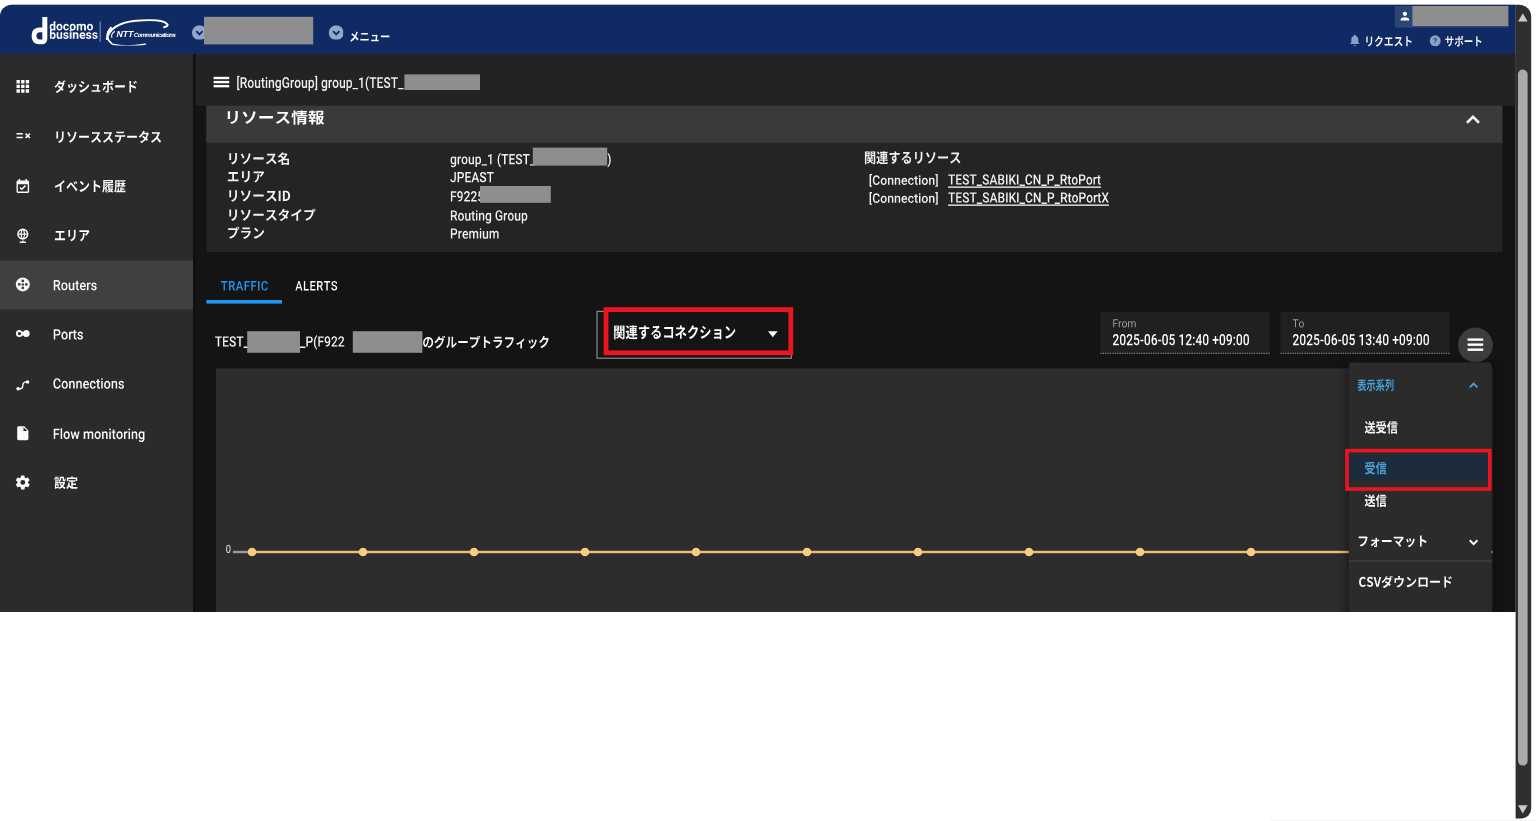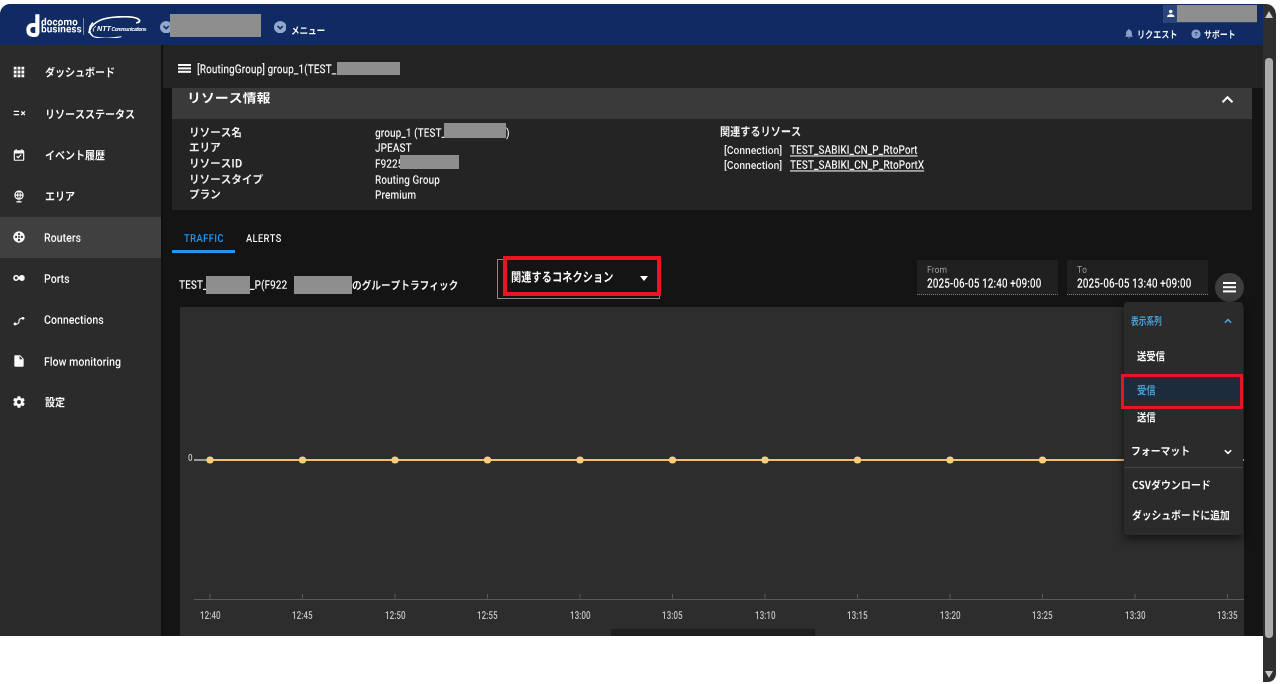--- a/index.html
+++ b/index.html
@@ -1,16 +1,16 @@
 <!DOCTYPE html>
 <html><head><meta charset="utf-8"><style>
 * { margin:0; padding:0; box-sizing:border-box; }
 html,body { width:1280px; height:684px; background:#ffffff; font-family:"Liberation Sans",sans-serif; overflow:hidden; }
 .abs { position:absolute; }
-#win { position:absolute; left:0; top:4px; width:1263px; height:632px; background:#131313; border-radius:10px 0 0 0; overflow:hidden;padding-left:35px; }
+#win { position:absolute; left:0; top:4px; width:1263px; height:506px; background:#131313; border-radius:10px 0 0 0; overflow:hidden;padding-left:35px; }
 #sbar { position:absolute; left:1263px; top:4px; width:12.5px; height:678px; background:#2f2f2f; border-radius:0 10px 8px 0; }
 </style></head><body>
 <div id="win">
 <div class="abs" style="left:0;top:0;width:1263px;height:41px;background:#102b63;border-radius:10px 0 0 0;"></div>
 <svg class="abs" style="left:26px;top:10px" width="14.5" height="23.5" viewBox="0 0 15 24">
 <path d="M9.6 0 L13.9 0 L13.9 18.6 Q13.9 23.6 8.9 23.6 L6.8 23.6 Q0.3 23.2 0.3 16.2 Q0.3 9.5 6.9 9.1 L9.6 9.1 Z M9.6 13.2 L7.5 13.2 Q4.5 13.4 4.5 16.3 Q4.5 19.2 7.5 19.4 L9.6 19.4 Z" fill="#fff"></path>
     </svg>
 <svg class="abs" style="left:41.0px;top:12.7px" width="38" height="15" viewBox="0 0 38 15">
       <g transform="scale(0.99 1)">
         <path transform="translate(0 8.36)" d="M3.9 0.0 3.8 -0.6Q3.3 0.1 2.4 0.1Q1.4 0.1 0.9 -0.7Q0.3 -1.5 0.3 -2.6V-2.7Q0.3 -4.0 0.9 -4.7Q1.4 -5.5 2.4 -5.5Q3.2 -5.5 3.7 -4.9V-7.6H5.2V0.0ZM1.8 -2.6Q1.8 -2.0 2.0 -1.5Q2.2 -1.1 2.8 -1.1Q3.5 -1.1 3.7 -1.6V-3.8Q3.5 -4.3 2.8 -4.3Q2.2 -4.3 2.0 -3.9Q1.8 -3.4 1.8 -2.6Z M6.1 -2.7Q6.1 -3.9 6.7 -4.7Q7.4 -5.5 8.6 -5.5Q9.9 -5.5 10.5 -4.7Q11.2 -3.9 11.2 -2.7V-2.6Q11.2 -1.5 10.5 -0.7Q9.9 0.1 8.6 0.1Q7.4 0.1 6.8 -0.7Q6.1 -1.4 6.1 -2.6ZM7.5 -2.6Q7.5 -2.0 7.8 -1.5Q8.0 -1.1 8.6 -1.1Q9.2 -1.1 9.5 -1.5Q9.7 -2.0 9.7 -2.7Q9.7 -3.4 9.5 -3.9Q9.2 -4.3 8.6 -4.3Q8.0 -4.3 7.8 -3.9Q7.5 -3.4 7.5 -2.6Z M14.3 -1.1Q14.7 -1.1 15.0 -1.3Q15.2 -1.5 15.2 -1.9H16.6Q16.6 -1.0 15.9 -0.5Q15.3 0.1 14.3 0.1Q13.1 0.1 12.5 -0.7Q11.8 -1.5 11.8 -2.6V-2.8Q11.8 -3.9 12.5 -4.7Q13.1 -5.5 14.3 -5.5Q15.3 -5.5 15.9 -4.9Q16.6 -4.4 16.6 -3.4H15.2Q15.2 -3.8 15.0 -4.1Q14.7 -4.3 14.3 -4.3Q13.7 -4.3 13.5 -3.9Q13.3 -3.4 13.3 -2.6Q13.3 -2.0 13.5 -1.5Q13.7 -1.1 14.3 -1.1Z M17.2 -2.7Q17.2 -3.9 17.8 -4.7Q18.5 -5.5 19.7 -5.5Q21.0 -5.5 21.6 -4.7Q22.3 -3.9 22.3 -2.7V-2.6Q22.3 -1.5 21.6 -0.7Q21.0 0.1 19.7 0.1Q18.5 0.1 17.9 -0.7Q17.2 -1.4 17.2 -2.6ZM18.6 -2.6Q18.6 -2.0 18.9 -1.5Q19.1 -1.1 19.7 -1.1Q20.3 -1.1 20.6 -1.5Q20.8 -2.0 20.8 -2.7Q20.8 -3.4 20.6 -3.9Q20.3 -4.3 19.7 -4.3Q19.1 -4.3 18.9 -3.9Q18.6 -3.4 18.6 -2.6Z M25.5 -4.3Q24.9 -4.3 24.6 -3.8V0.0H23.2V-5.4H24.5L24.6 -4.8Q25.1 -5.5 26.1 -5.5Q27.2 -5.5 27.5 -4.7Q28.1 -5.5 29.2 -5.5Q29.9 -5.5 30.4 -5.0Q30.9 -4.6 30.9 -3.5V0.0H29.4V-3.4Q29.4 -4.0 29.2 -4.1Q29.0 -4.3 28.6 -4.3Q28.0 -4.3 27.7 -3.7V0.0H26.3V-3.4Q26.3 -4.0 26.1 -4.1Q25.9 -4.3 25.5 -4.3Z M31.8 -2.7Q31.8 -3.9 32.4 -4.7Q33.1 -5.5 34.3 -5.5Q35.6 -5.5 36.2 -4.7Q36.9 -3.9 36.9 -2.7V-2.6Q36.9 -1.5 36.2 -0.7Q35.6 0.1 34.3 0.1Q33.1 0.1 32.5 -0.7Q31.8 -1.4 31.8 -2.6ZM33.2 -2.6Q33.2 -2.0 33.5 -1.5Q33.7 -1.1 34.3 -1.1Q34.9 -1.1 35.2 -1.5Q35.4 -2.0 35.4 -2.7Q35.4 -3.4 35.2 -3.9Q34.9 -4.3 34.3 -4.3Q33.7 -4.3 33.5 -3.9Q33.2 -3.4 33.2 -2.6Z" fill="#ffffff"></path>

